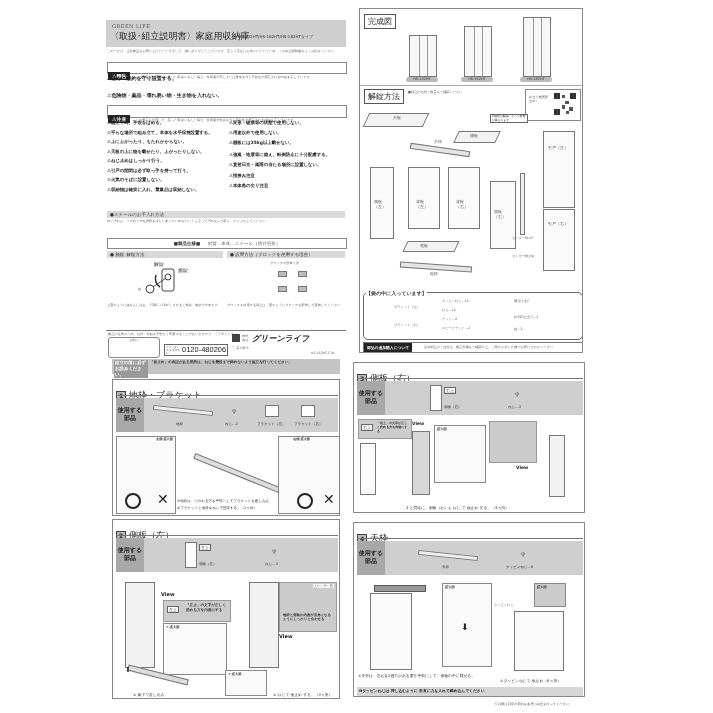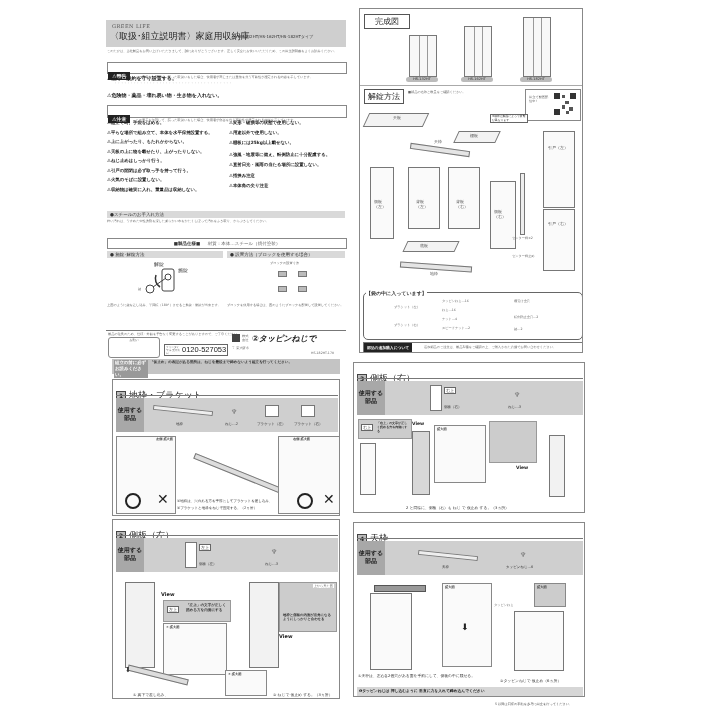--- a/index.html
+++ b/index.html
@@ -104,33 +104,33 @@
   <div class="abs tiny" style="left:1px;top:285px;width:115px;">上図のように鍵を差し込み、半回転（180°）させると施錠・解錠が出来ます。</div>
   <div class="abs tiny" style="left:121px;top:285px;width:118px;">ブロックを使用する場合は、図のようにブロックを配置して設置してください。</div>
 
   <div class="line" style="left:0;top:312px;width:240px;height:1px;"></div>
   <div class="abs tiny" style="left:2px;top:314px;width:140px;white-space:nowrap;overflow:hidden;">製品の改良のため、仕様・外観を予告なく変更することがありますので、ご了承ください。</div>
   <div class="abs" style="left:2px;top:319px;width:50px;height:19px;border:1px solid #888;border-radius:3px;">
     <div class="tiny" style="text-align:center;">お願い</div>
   </div>
   <div class="abs" style="left:58px;top:326px;width:62px;height:10px;border:1px solid #666;">
     <span class="tiny" style="position:absolute;left:1px;top:1px;width:14px;font-size:2.6px;line-height:3px;">フリーダイヤル 受付窓口</span>
-    <span style="position:absolute;left:17px;top:0px;font-size:7.5px;line-height:10px;color:#222;font-family:'Liberation Sans Narrow','Liberation Sans',sans-serif;">0120-527053</span>
+    <span style="position:absolute;left:17px;top:0px;font-size:7.5px;line-height:10px;color:#222;font-family:'Liberation Sans Narrow','Liberation Sans',sans-serif;">0120-480206</span>
   </div>
   <div class="abs" style="left:126px;top:315px;width:90px;height:12px;">
     <span class="abs" style="left:0;top:1px;width:8px;height:8px;background:#444;"></span>
     <span class="abs tiny" style="left:10px;top:1px;width:8px;">株式会社</span>
-    <span class="abs" style="left:20px;top:0;font-size:8px;font-style:italic;font-weight:bold;color:#222;white-space:nowrap;">②タッピンねじで</span>
+    <span class="abs" style="left:20px;top:0;font-size:8px;font-style:italic;font-weight:bold;color:#222;white-space:nowrap;">グリーンライフ</span>
   </div>
   <div class="abs tiny" style="left:126px;top:328px;">〒 東大阪市</div>
   <div class="abs tiny" style="left:205px;top:333px;">HS-182HT-170</div>
 </div>
 
 <div class="panel" style="left:359px;top:8px;width:224px;height:345px;">
-  <div class="abs" style="left:4px;top:5px;border:1px solid #555;padding:1px 10px;font-size:8px;color:#222;">完成図</div>
+  <div class="abs" style="left:4px;top:5px;border:1px solid #555;padding:1px 3px;font-size:8px;color:#222;">完成図</div>
   <div class="cab" style="left:49px;top:26px;width:26px;height:40px;"></div>
   <div class="cab" style="left:104px;top:17px;width:26px;height:49px;"></div>
   <div class="cab" style="left:163px;top:8px;width:26px;height:58px;"></div>
   <div class="pill" style="left:46px;top:68px;width:32px;">HS-132HT</div>
   <div class="pill" style="left:101px;top:68px;width:32px;">HS-162HT</div>
   <div class="pill" style="left:160px;top:68px;width:32px;">HS-182HT</div>
   <div class="line" style="left:0;top:76px;width:224px;height:1px;background:#aaa;"></div>
 
   <div class="abs" style="left:4px;top:80px;border:1px solid #555;padding:1px 3px;font-size:8px;color:#222;">解錠方法</div>
   <div class="abs tiny" style="left:48px;top:81px;width:120px;">■部品の名称と数量をご確認ください。</div>

